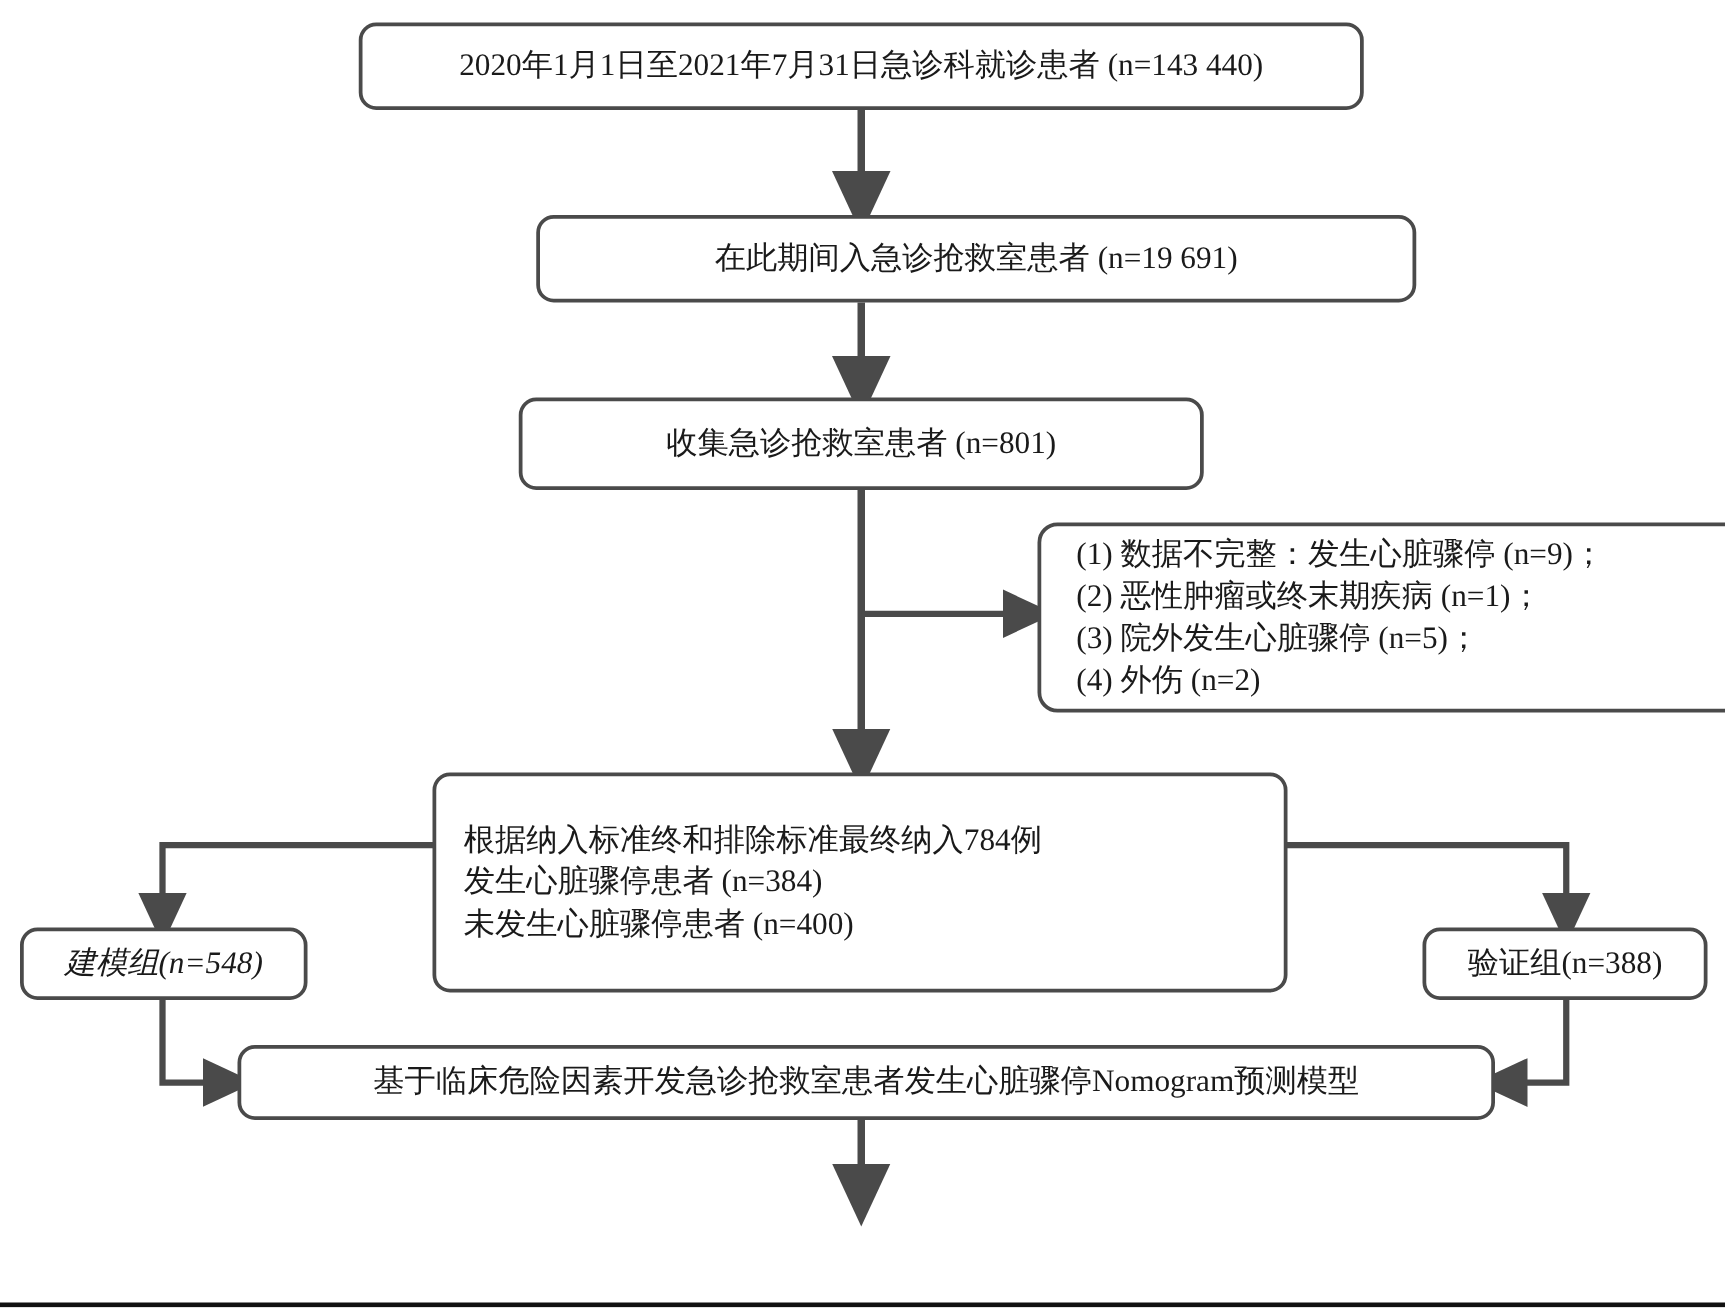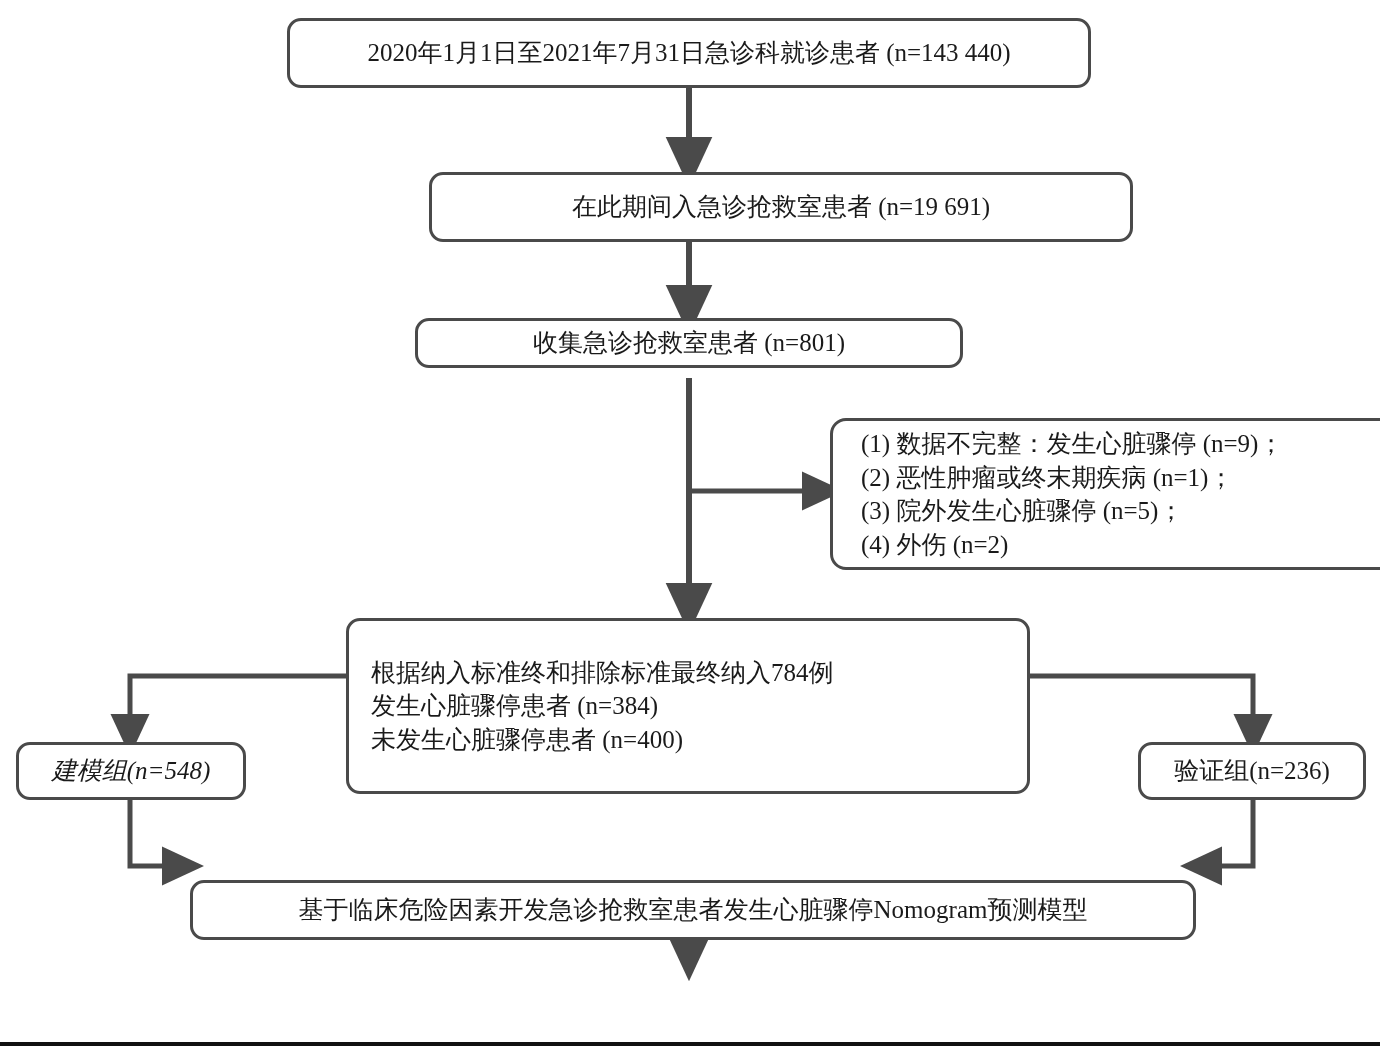--- a/index.html
+++ b/index.html
@@ -91,21 +91,21 @@
   </svg>
 
   <div class="box" style="left:287px; top:18px; width:804px; height:70px;">
     <span class="txt">2020年1月1日至2021年7月31日急诊科就诊患者 (n=143 440)</span>
   </div>
 
   <div class="box" style="left:381px; top:172px; width:704px; height:70px;margin-left:48px;">
     <span class="txt">在此期间入急诊抢救室患者 (n=19 691)</span>
   </div>
 
-  <div class="box" style="left:415px; top:318px; width:548px; height:50px;">
+  <div class="box" style="left:415px; top:318px; width:548px; height:74px;">
     <span class="txt">收集急诊抢救室患者 (n=801)</span>
   </div>
 
   <div class="box left-align" style="left:830px; top:418px; width:644px; height:152px; padding:10px 28px; border-radius:16px;">
     <span class="txt">(1) 数据不完整：发生心脏骤停 (n=9)；
 (2) 恶性肿瘤或终末期疾病 (n=1)；
 (3) 院外发生心脏骤停 (n=5)；
 (4) 外伤 (n=2)</span>
   </div>
 
@@ -113,22 +113,22 @@
     <span class="txt">根据纳入标准终和排除标准最终纳入784例
 发生心脏骤停患者 (n=384)
 未发生心脏骤停患者 (n=400)</span>
   </div>
 
   <div class="box" style="left:16px; top:742px; width:230px; height:58px;font-style:italic;">
     <span class="txt">建模组(n=548)</span>
   </div>
 
   <div class="box" style="left:1138px; top:742px; width:228px; height:58px;">
-    <span class="txt">验证组(n=236)</span>
+    <span class="txt">验证组(n=388)</span>
   </div>
 
-  <div class="box" style="left:190px; top:836px; width:1006px; height:60px;margin-top:44px;">
+  <div class="box" style="left:190px; top:836px; width:1006px; height:60px;">
     <span class="txt">基于临床危险因素开发急诊抢救室患者发生心脏骤停Nomogram预测模型</span>
   </div>
 
 
   <div class="rule-bottom"></div>
 </div>
 
 </body></html>

